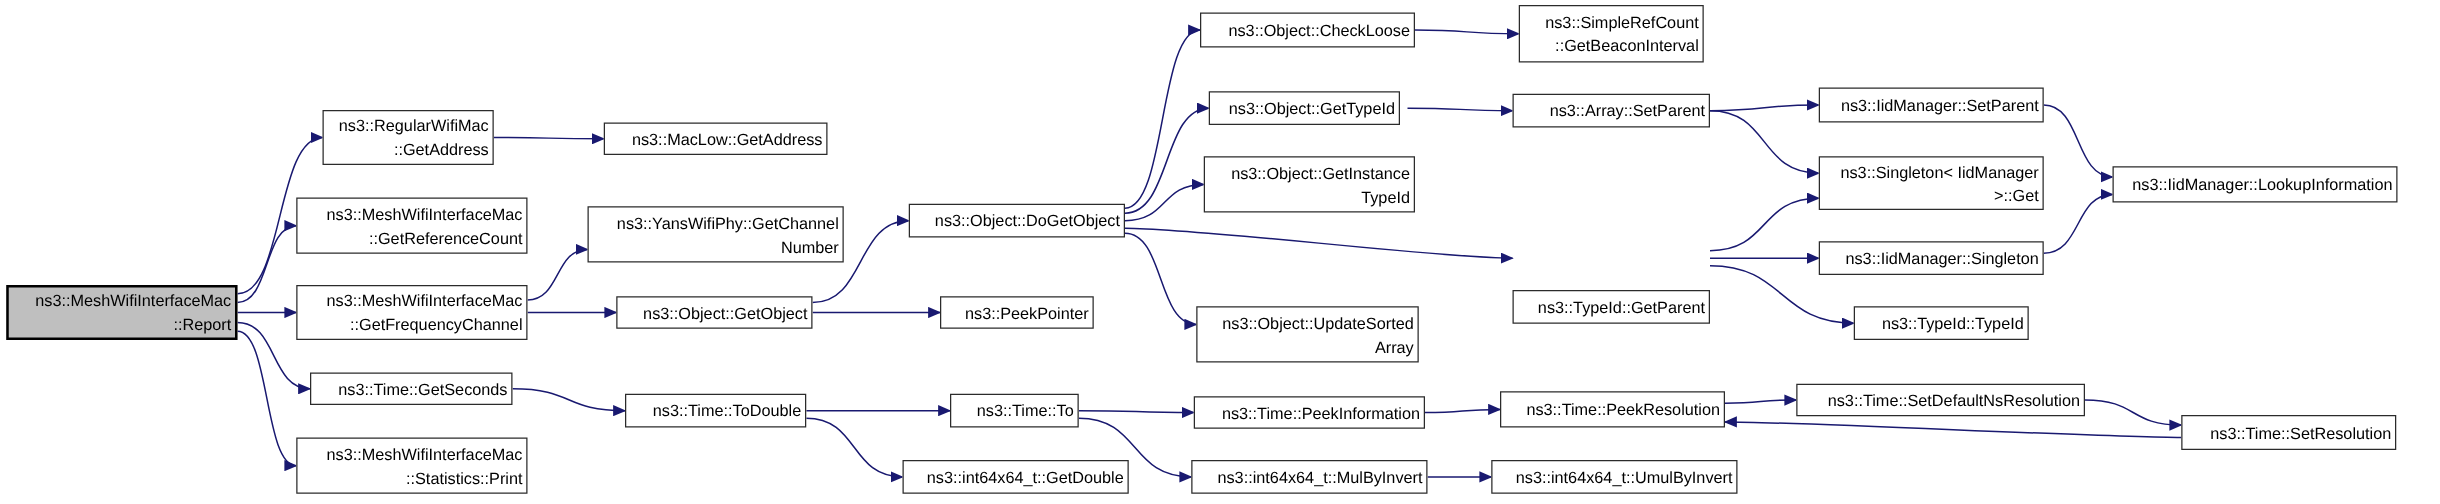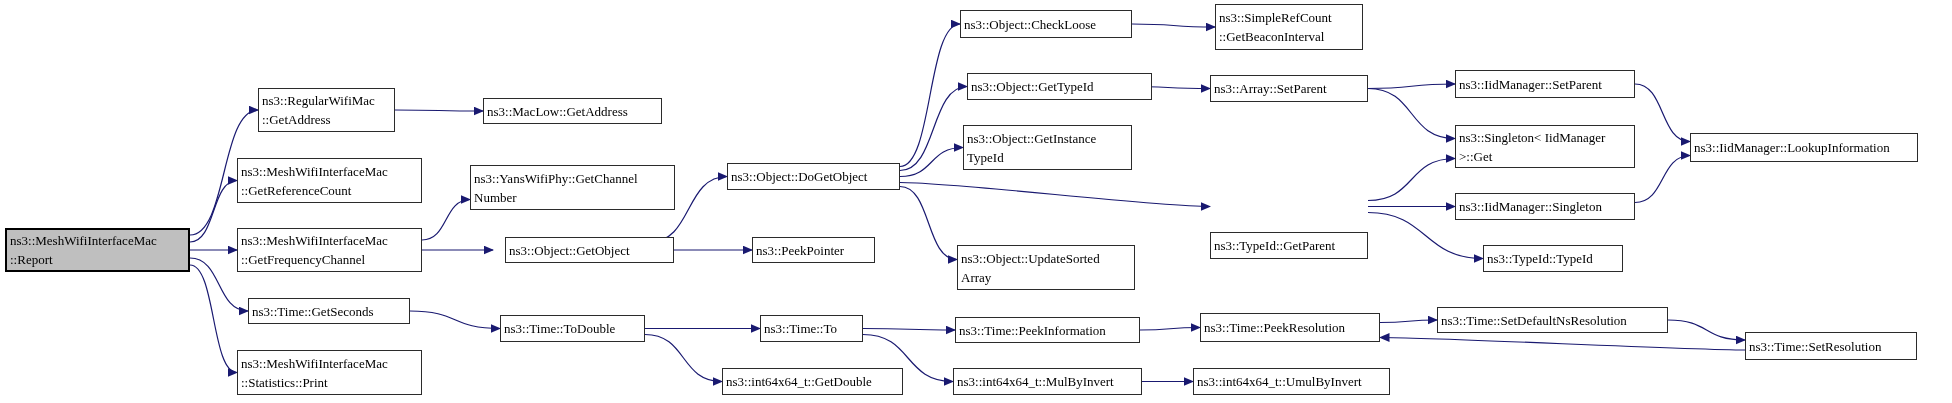--- a/index.html
+++ b/index.html
@@ -13,28 +13,27 @@
   #edge-layer{position:absolute;left:0;top:0;width:1952px;height:403px;}
   #node-layer{position:absolute;left:0;top:0;width:1952px;height:403px;}
   .node{
     position:absolute;
     box-sizing:border-box;
     background:#ffffff;
     border:1px solid #2b2b2b;
     color:#000000;
     font-size:13px;
     line-height:19px;
-    text-align:left;
+    text-align:right;
     display:flex;
     flex-direction:column;
     justify-content:center;
     white-space:nowrap;
     padding:1px 3px;
     cursor:pointer;
-    font-family:Liberation Serif, serif;
   }
   .node.main{
     background:#bfbfbf;
     border:2px solid #000000;
     font-weight:normal;
   }
   .node div{pointer-events:none;}
 </style>
 </head>
 <body>
@@ -107,42 +106,42 @@
         <div>ns3::MeshWifiInterfaceMac</div>
         <div>::Statistics::Print</div>
       </div>
       <div class="node" style="left: 483px; top: 98px; width: 179px; height: 26px; background: rgb(255, 255, 255);">
         <div>ns3::MacLow::GetAddress</div>
       </div>
       <div class="node" style="left: 470px; top: 165px; width: 205px; height: 45px; background: rgb(255, 255, 255);">
         <div>ns3::YansWifiPhy::GetChannel</div>
         <div>Number</div>
       </div>
-      <div class="node" style="left: 493px; top: 237px; width: 169px; height: 26px; background: rgb(255, 255, 255); margin-left: 12px;">
+      <div class="node" style="left: 493px; top: 237px; width: 157px; height: 26px; background: rgb(255, 255, 255);">
         <div>ns3::Object::GetObject</div>
       </div>
       <div class="node" style="left: 500px; top: 315px; width: 145px; height: 27px; background: rgb(255, 255, 255);">
         <div>ns3::Time::ToDouble</div>
       </div>
       <div class="node" style="left: 727px; top: 163px; width: 173px; height: 27px; background: rgb(255, 255, 255);">
         <div>ns3::Object::DoGetObject</div>
       </div>
       <div class="node" style="left: 752px; top: 237px; width: 123px; height: 26px; background: rgb(255, 255, 255);">
         <div>ns3::PeekPointer</div>
       </div>
       <div class="node" style="left: 760px; top: 315px; width: 103px; height: 27px; background: rgb(255, 255, 255);">
         <div>ns3::Time::To</div>
       </div>
       <div class="node" style="left: 722px; top: 368px; width: 181px; height: 27px; background: rgb(255, 255, 255);">
         <div>ns3::int64x64_t::GetDouble</div>
       </div>
       <div class="node" style="left: 960px; top: 10px; width: 172px; height: 28px; background: rgb(255, 255, 255);">
         <div>ns3::Object::CheckLoose</div>
       </div>
-      <div class="node" style="left: 967px; top: 73px; width: 185px; height: 27px; background: rgb(255, 255, 255);">
+      <div class="node" style="left: 967px; top: 73px; width: 153px; height: 27px; background: rgb(255, 255, 255);">
         <div>ns3::Object::GetTypeId</div>
       </div>
       <div class="node" style="left: 963px; top: 125px; width: 169px; height: 45px; background: rgb(255, 255, 255);">
         <div>ns3::Object::GetInstance</div>
         <div>TypeId</div>
       </div>
       <div class="node" style="left: 957px; top: 245px; width: 178px; height: 45px; background: rgb(255, 255, 255);">
         <div>ns3::Object::UpdateSorted</div>
         <div>Array</div>
       </div>

